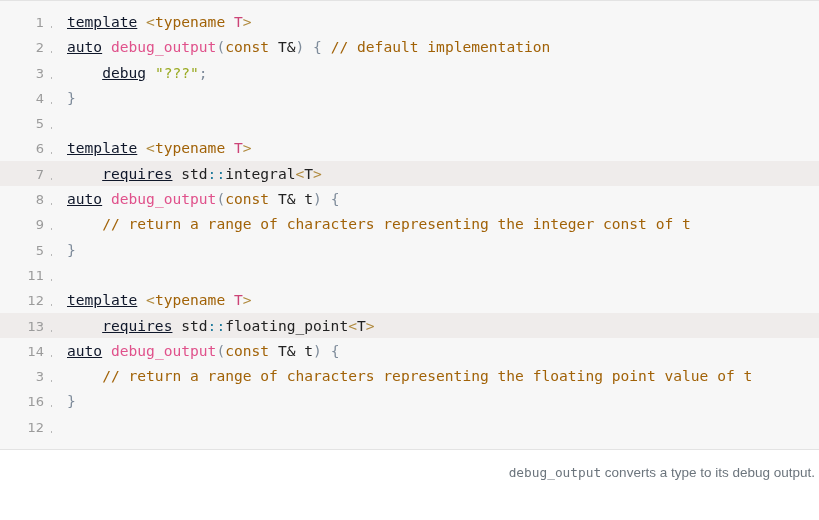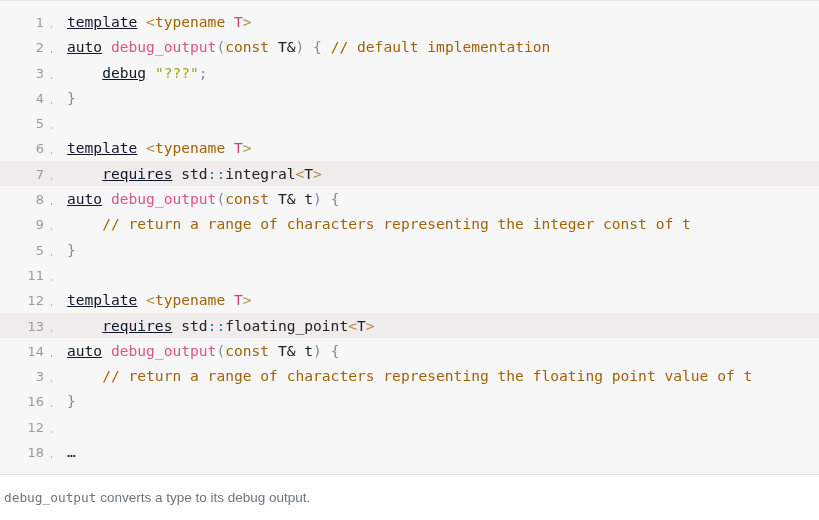--- a/index.html
+++ b/index.html
@@ -81,20 +81,21 @@
   .tok-str     { color: #9aaa22; }   
   .tok-cmt     { color: #a16207; }   
   .tok-op      { color: #1f7a9c; }   
   .tok-angle   { color: #b08a3e; }   
 
   .caption {
     padding: 15px 4px 0 4px;
     font-family: "Liberation Sans", sans-serif;
     font-size: 13.5px;
     color: #6c757d;
+    text-align: right;
   }
   .caption .mono {
     font-family: "DejaVu Sans Mono", monospace;
     font-size: 12.8px;
     color: #6c757d;
   }
 </style>
 </head>
 <body>
 
@@ -110,19 +111,18 @@
       <div class="code-line"><div class="gutter">8</div><div class="divider"></div><div class="code-text"><span class="tok-kw">auto</span><span class="tok-plain"> </span><span class="tok-fn">debug_output</span><span class="tok-punct">(</span><span class="tok-kw2">const</span><span class="tok-plain"> </span><span class="tok-plain">T&amp; t</span><span class="tok-punct">)</span><span class="tok-plain"> </span><span class="tok-punct">{</span></div></div>
       <div class="code-line"><div class="gutter">9</div><div class="divider"></div><div class="code-text"><span class="tok-plain">    </span><span class="tok-cmt">// return a range of characters representing the integer const of t</span></div></div>
       <div class="code-line"><div class="gutter">5</div><div class="divider"></div><div class="code-text"><span class="tok-punct">}</span></div></div>
       <div class="code-line"><div class="gutter">11</div><div class="divider"></div><div class="code-text">&nbsp;</div></div>
       <div class="code-line"><div class="gutter">12</div><div class="divider"></div><div class="code-text"><span class="tok-kw">template</span><span class="tok-plain"> </span><span class="tok-angle">&lt;</span><span class="tok-kw2">typename</span><span class="tok-plain"> </span><span class="tok-type">T</span><span class="tok-angle">&gt;</span></div></div>
       <div class="code-line highlighted"><div class="gutter">13</div><div class="divider"></div><div class="code-text"><span class="tok-plain">    </span><span class="tok-kw">requires</span><span class="tok-plain"> </span><span class="tok-plain">std</span><span class="tok-op">::</span><span class="tok-plain">floating_point</span><span class="tok-angle">&lt;</span><span class="tok-plain">T</span><span class="tok-angle">&gt;</span></div></div>
       <div class="code-line"><div class="gutter">14</div><div class="divider"></div><div class="code-text"><span class="tok-kw">auto</span><span class="tok-plain"> </span><span class="tok-fn">debug_output</span><span class="tok-punct">(</span><span class="tok-kw2">const</span><span class="tok-plain"> </span><span class="tok-plain">T&amp; t</span><span class="tok-punct">)</span><span class="tok-plain"> </span><span class="tok-punct">{</span></div></div>
       <div class="code-line"><div class="gutter">3</div><div class="divider"></div><div class="code-text"><span class="tok-plain">    </span><span class="tok-cmt">// return a range of characters representing the floating point value of t</span></div></div>
       <div class="code-line"><div class="gutter">16</div><div class="divider"></div><div class="code-text"><span class="tok-punct">}</span></div></div>
       <div class="code-line"><div class="gutter">12</div><div class="divider"></div><div class="code-text">&nbsp;</div></div>
-      <div class="code-line"><div class="gutter">18</div><div class="divider"></div><div class="code-text"><span class="tok-plain">…</span></div></div>
     </div>
 </div>
 
 <div class="caption">
   <span class="mono">debug_output</span><span> converts a type to its debug output.</span>
 </div>
 
 </body></html>

